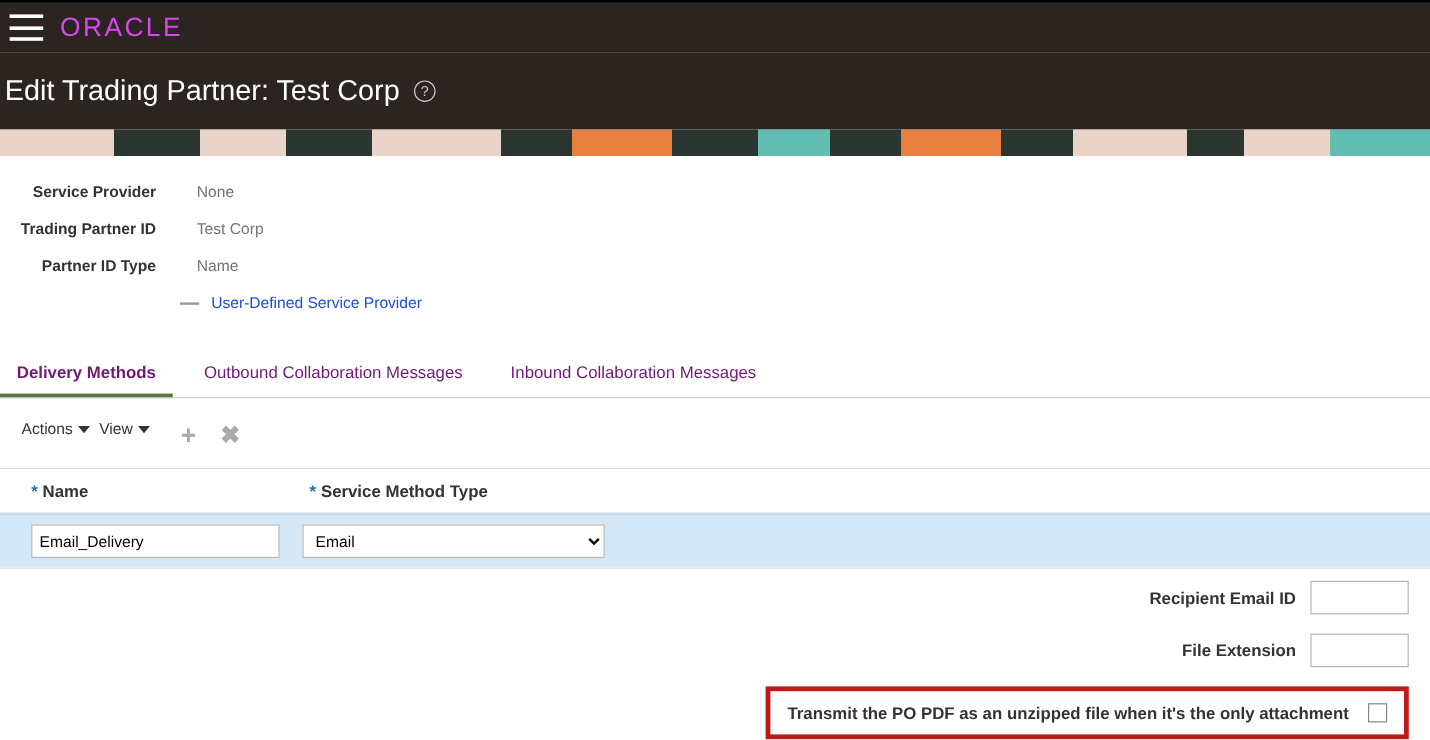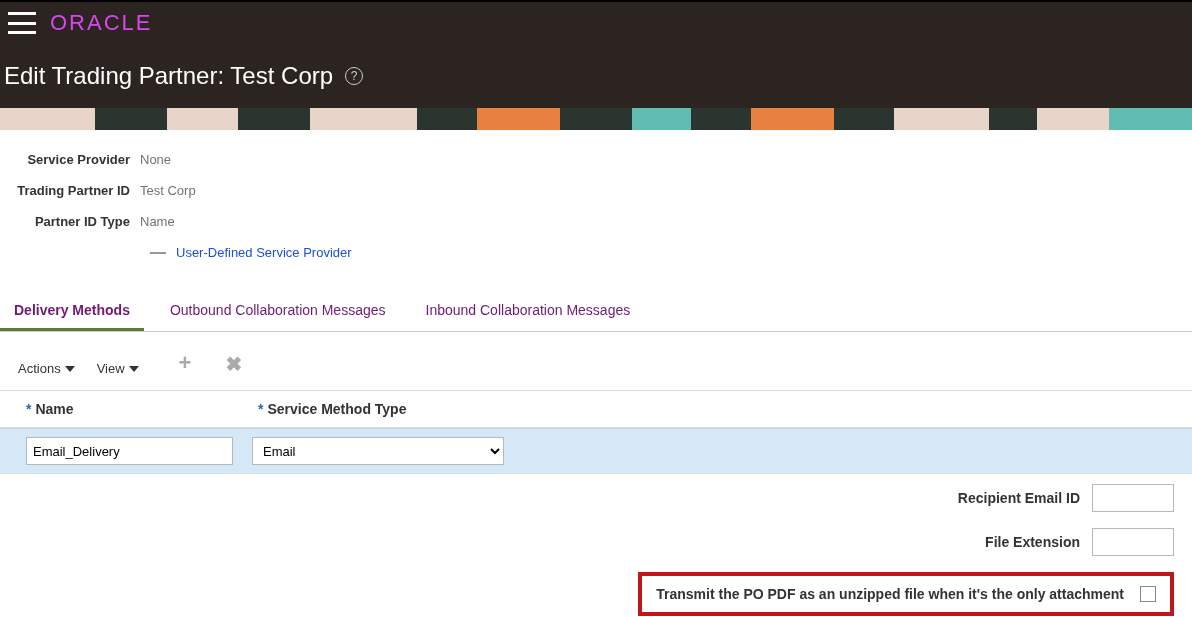--- a/index.html
+++ b/index.html
@@ -16,31 +16,31 @@
   
   .banner-strip { height: 22px; background: linear-gradient(90deg,
     #e8d4c8 0%, #e8d4c8 8%, #2a3530 8%, #2a3530 14%, #e8d4c8 14%, #e8d4c8 20%,
     #2a3530 20%, #2a3530 26%, #e8d4c8 26%, #e8d4c8 35%, #2a3530 35%, #2a3530 40%,
     #e88040 40%, #e88040 47%, #2a3530 47%, #2a3530 53%, #61bdb1 53%, #61bdb1 58%,
     #2a3530 58%, #2a3530 63%, #e88040 63%, #e88040 70%, #2a3530 70%, #2a3530 75%,
     #e8d4c8 75%, #e8d4c8 83%, #2a3530 83%, #2a3530 87%, #e8d4c8 87%, #e8d4c8 93%,
     #61bdb1 93%, #61bdb1 100%); }
   
   .form-area { padding: 22px 6px 10px 0; }
-  .form-row { display: flex; align-items: center; margin-bottom: 16px; }
+  .form-row { display: flex; align-items: center; margin-bottom: 16px; gap: 24px; }
   .form-label { width: 140px; text-align: right; font-weight: bold; color: #333; font-size: 13px; padding-right: 10px; }
   .form-value { color: #737373; font-size: 13px; }
   .udsp-row { padding-left: 150px; display: flex; align-items: center; gap: 10px; color: #1d4ed8; }
   .dash { width: 16px; height: 2px; background: #999; display: inline-block; }
   
   .tabs { display: flex; border-bottom: 1px solid #ccc; margin-top: 22px; }
   .tab { padding: 10px 14px; font-size: 14px; color: #701a75; cursor: pointer; border-bottom: 3px solid transparent; margin-right: 12px; }
   .tab.active { font-weight: bold; border-bottom: 3px solid #5a7a3a; }
   
-  .toolbar { display: flex; align-items: flex-end; gap: 22px; padding: 18px 18px 14px 18px; }
+  .toolbar { display: flex; align-items: flex-start; gap: 8px; padding: 18px 18px 14px 18px; }
   .toolbar-btn { display: flex; align-items: center; gap: 4px; font-size: 13px; cursor: pointer; color: #333; }
   .caret-down { width: 0; height: 0; border-left: 5px solid transparent; border-right: 5px solid transparent; border-top: 6px solid #333; }
   .icon-plus { font-size: 22px; color: #aaa; font-weight: bold; cursor: pointer; margin-left: 18px; }
   .icon-x { font-size: 20px; color: #aaa; font-weight: bold; cursor: pointer; margin-left: 12px; }
   
   .grid { border-top: 1px solid #d6dfe6; border-bottom: 1px solid #d6dfe6; }
   .grid-header { display: flex; background: #fff; border-bottom: 1px solid #d6dfe6; }
   .grid-header .cell { padding: 10px 12px; font-weight: bold; font-size: 14px; }
   .asterisk { color: #1b6fb5; font-weight: bold; margin-right: 4px; }
   .grid-row { display: flex; background: #d4e8f7; padding: 8px 0; border-top: 1px solid #c0d4e3; }

